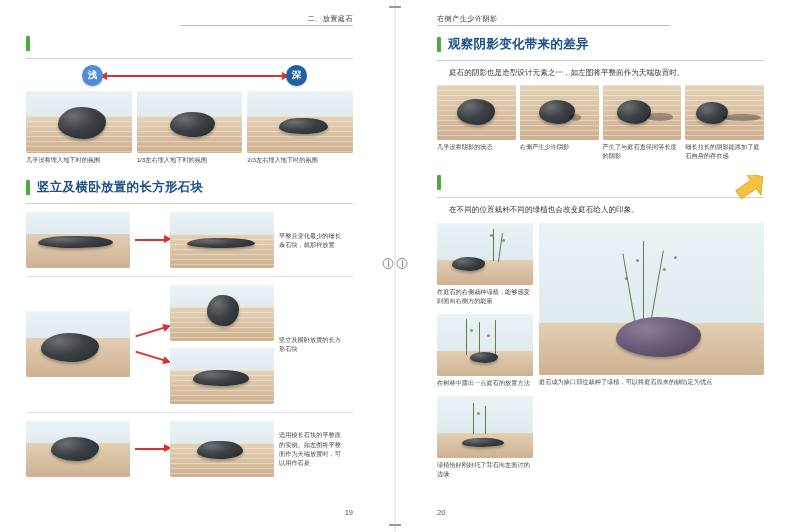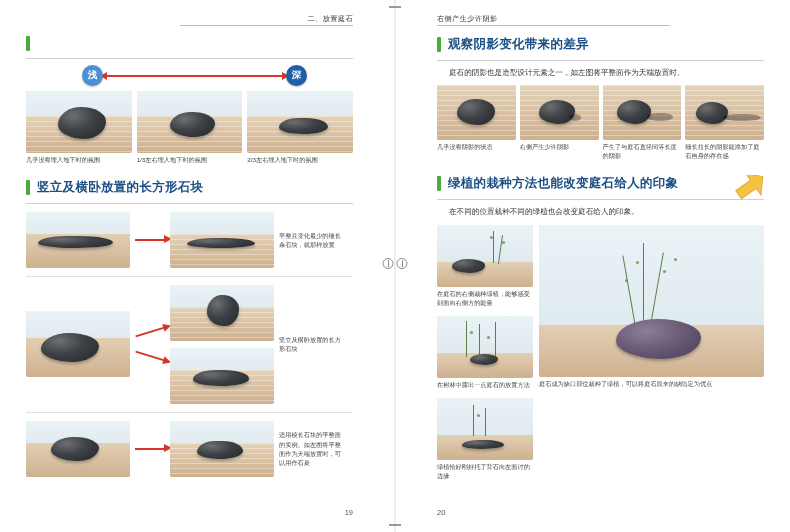--- a/index.html
+++ b/index.html
@@ -490,21 +490,20 @@
               <div style="position:absolute;left:48%;top:52%;width:48%;height:13%;background:rgba(0,0,0,.32);border-radius:50%;"></div>
             </div>
             <div class="caption">细长拉长的阴影能添加了庭石自身的存在感</div>
           </div>
         </div>
       </div>
 
       <div style="margin-top:14px;">
         <div class="sec-head">
           <div class="sec-bar"></div>
-          <div class="sec-title">绿植的栽种方法也能改变庭石给人的印象</div>
         </div>
         <div class="sec-rule"></div>
         <p class="lead">在不同的位置栽种不同的绿植也会改变庭石给人的印象。</p>
 
         <div class="rp-grid">
           <div class="rp-col-left">
             <div>
               <div class="photo">
                 <div class="sky" style="height:62%;"></div>
                 <div class="sand" style="height:40%;"></div>

